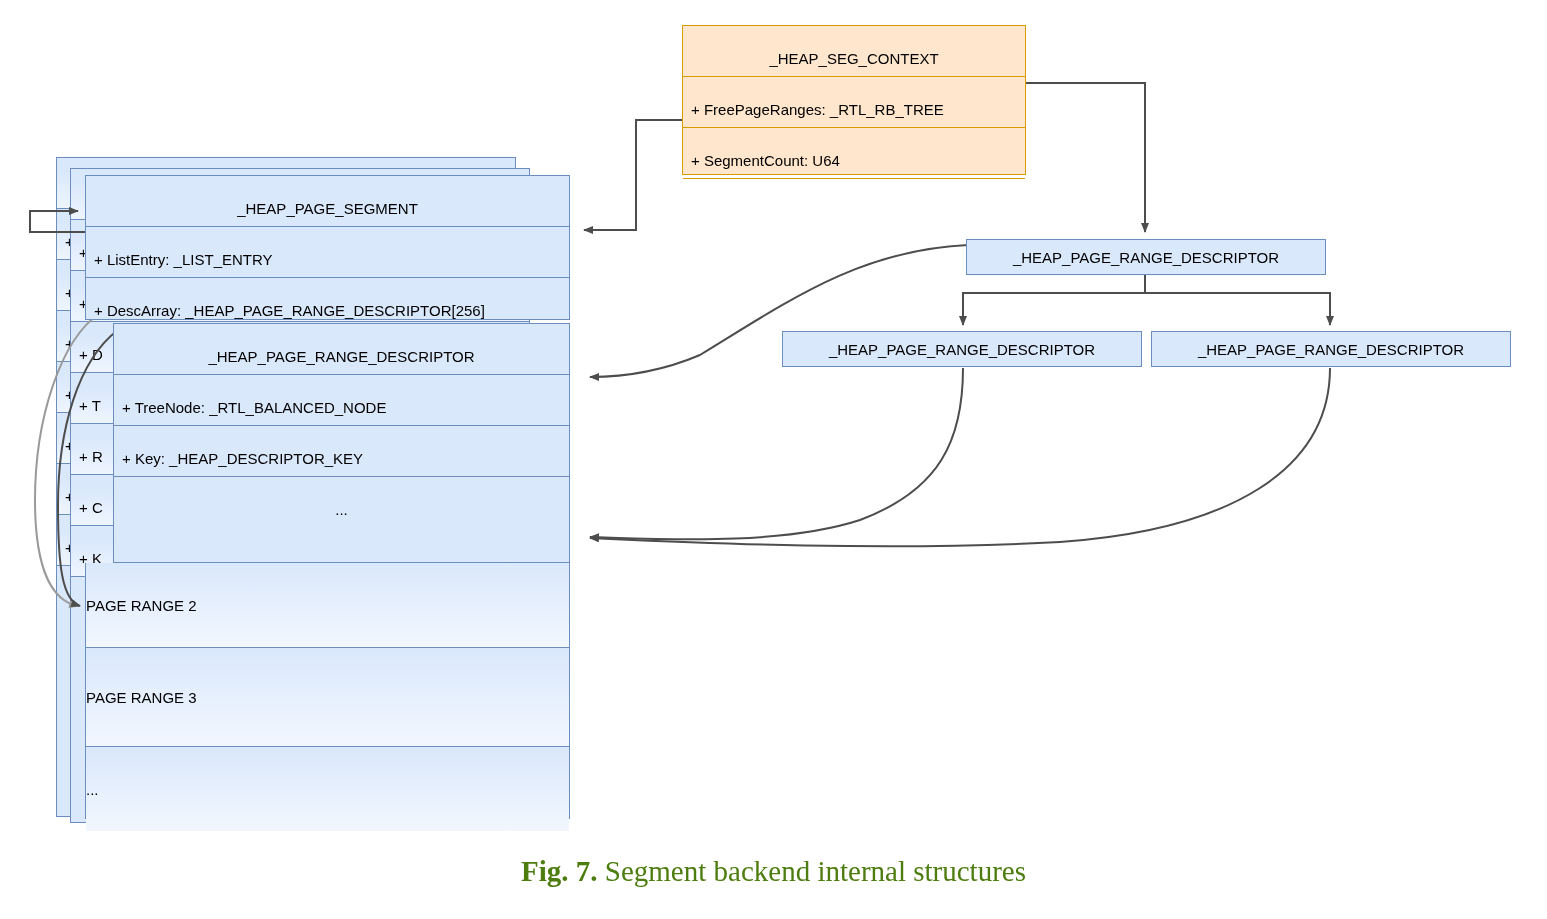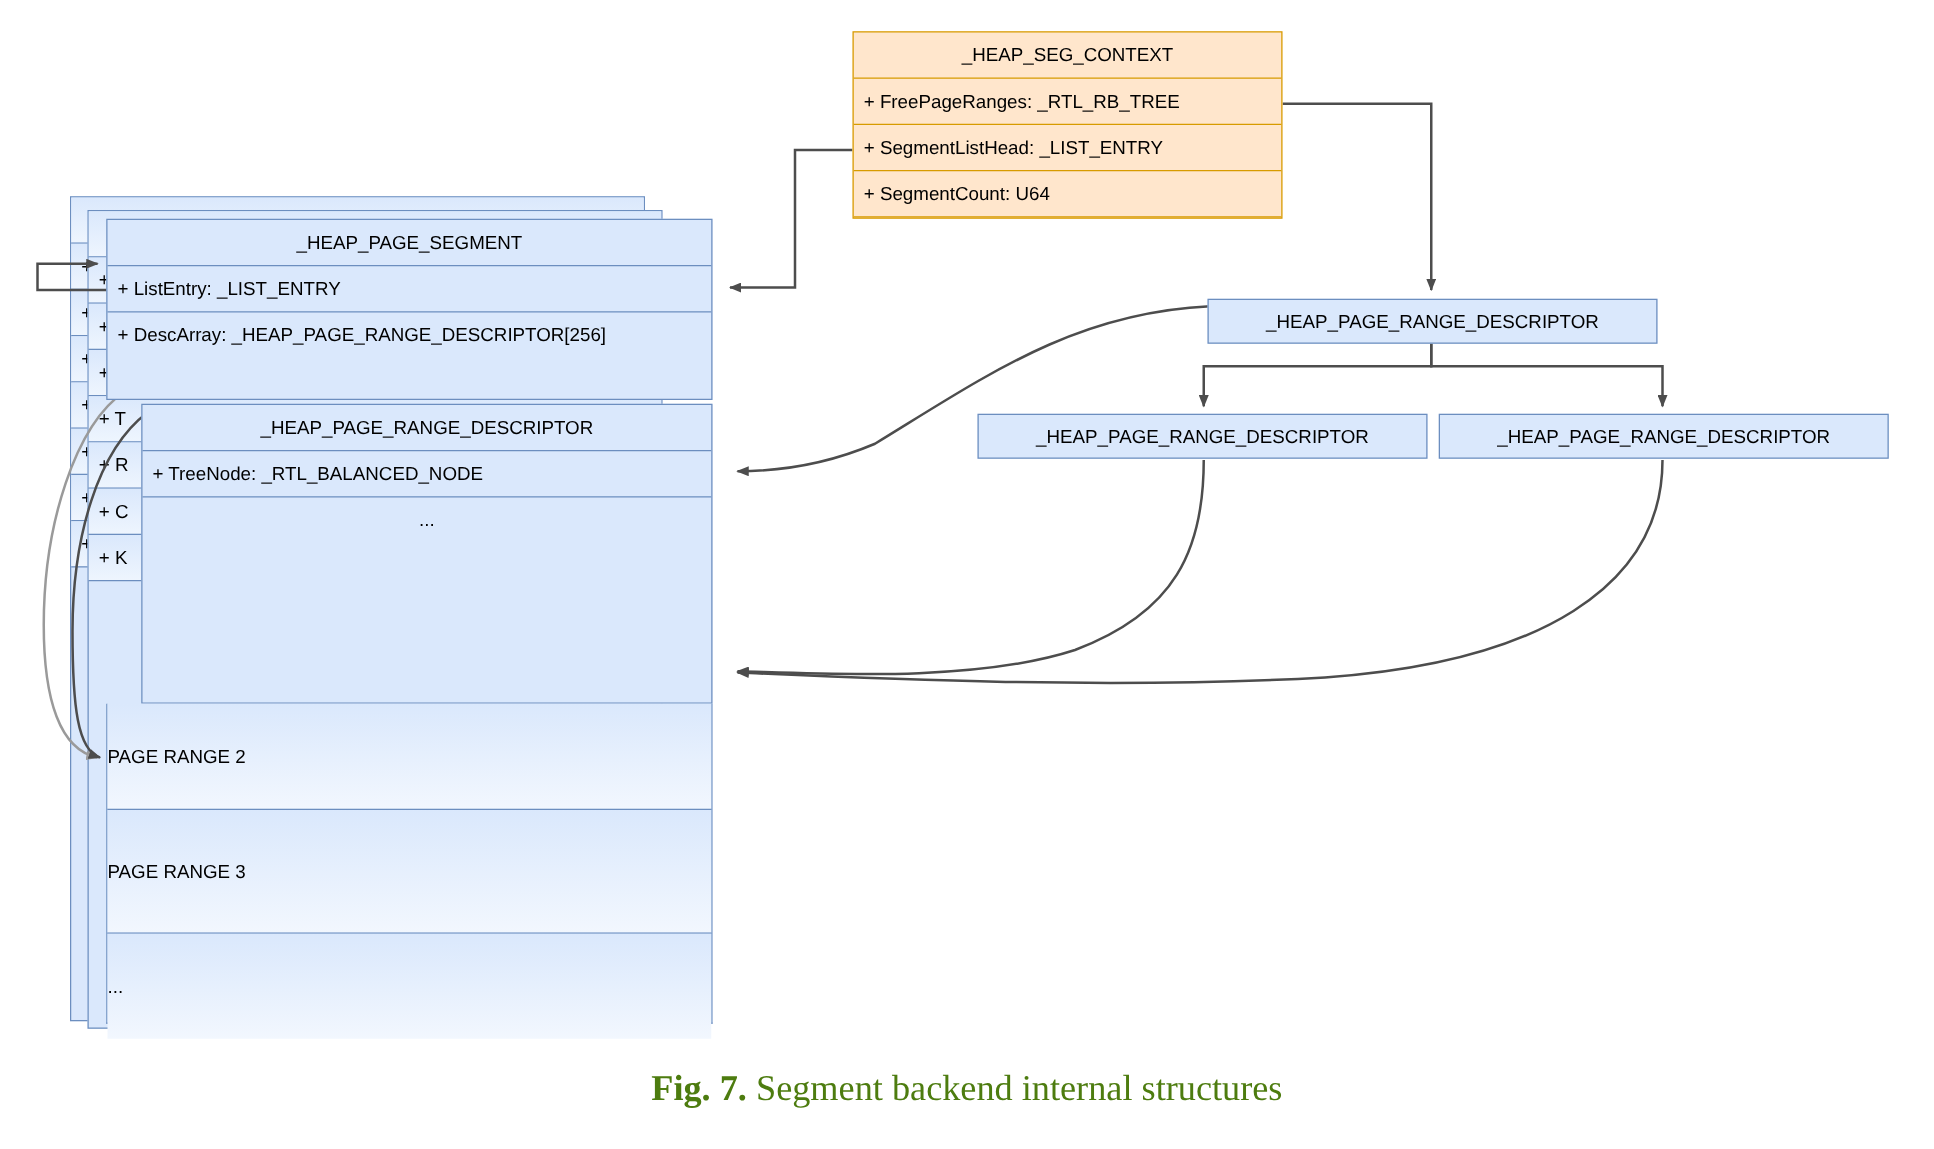--- a/index.html
+++ b/index.html
@@ -39,20 +39,21 @@
   }
   .row {
     box-sizing: border-box;
     border-bottom: 1px solid #6c8ebf;
     padding: 0 8px;
     display: flex;
     align-items: center;
     height: 37px;
     white-space: nowrap;
     overflow: hidden;
+    margin-top: 14px;
   }
   .row.last {
     border-bottom: none;
   }
   .row.title {
     justify-content: center;
     text-align: center;
   }
   .orange .row {
     border-bottom: 1px solid #d79b00;
@@ -149,21 +150,20 @@
 
     <path d="M1330,368 C1330,470 1230,530 1060,542 C880,552 680,542 590,538" fill="none" stroke="#4d4d4d" stroke-width="2" marker-end="url(#arrowhead)"></path>
 
     <path d="M100,313 C60,340 35,420 35,500 C35,560 48,600 78,606" fill="none" stroke="#9a9a9a" stroke-width="2" marker-end="url(#arrowhead-grey)"></path>
     <path d="M118,330 C78,360 58,430 58,505 C58,565 62,600 80,606" fill="none" stroke="#4d4d4d" stroke-width="2" marker-end="url(#arrowhead)"></path>
   </svg>
 
   <div class="box orange" style="left:682px; top:25px; width:344px; height:150px;">
     <div class="row title">_HEAP_SEG_CONTEXT</div>
     <div class="row">+ FreePageRanges: _RTL_RB_TREE</div>
-    <div class="row">+ SegmentListHead: _LIST_ENTRY</div>
     <div class="row last">+ SegmentCount: U64</div>
   </div>
 
   <div class="simplebox" style="left:966px; top:239px; width:360px; height:36px;">
     <span>_HEAP_PAGE_RANGE_DESCRIPTOR</span>
   </div>
   <div class="simplebox" style="left:782px; top:331px; width:360px; height:36px;">
     <span>_HEAP_PAGE_RANGE_DESCRIPTOR</span>
   </div>
   <div class="simplebox" style="left:1151px; top:331px; width:360px; height:36px;">
@@ -172,20 +172,21 @@
 
   <div class="box" style="left:85px; top:175px; width:485px; height:145px;">
     <div class="row title">_HEAP_PAGE_SEGMENT</div>
     <div class="row">+ ListEntry: _LIST_ENTRY</div>
     <div class="row last">+ DescArray: _HEAP_PAGE_RANGE_DESCRIPTOR[256]</div>
   </div>
 
   <div class="box" style="left:113px; top:323px; width:457px; height:240px;">
     <div class="row title">_HEAP_PAGE_RANGE_DESCRIPTOR</div>
     <div class="row">+ TreeNode: _RTL_BALANCED_NODE</div>
+    <div class="row">+ Key: _HEAP_DESCRIPTOR_KEY</div>
     <div class="row last title">...</div>
   </div>
 
   <div class="box" style="left:85px; top:563px; width:485px; height:256px; border-top:none;">
     <div class="bigrow" style="height:85px;">
       <span>PAGE RANGE 2</span>
     </div>
     <div class="bigrow" style="height:99px;">
       <span>PAGE RANGE 3</span>
     </div>

